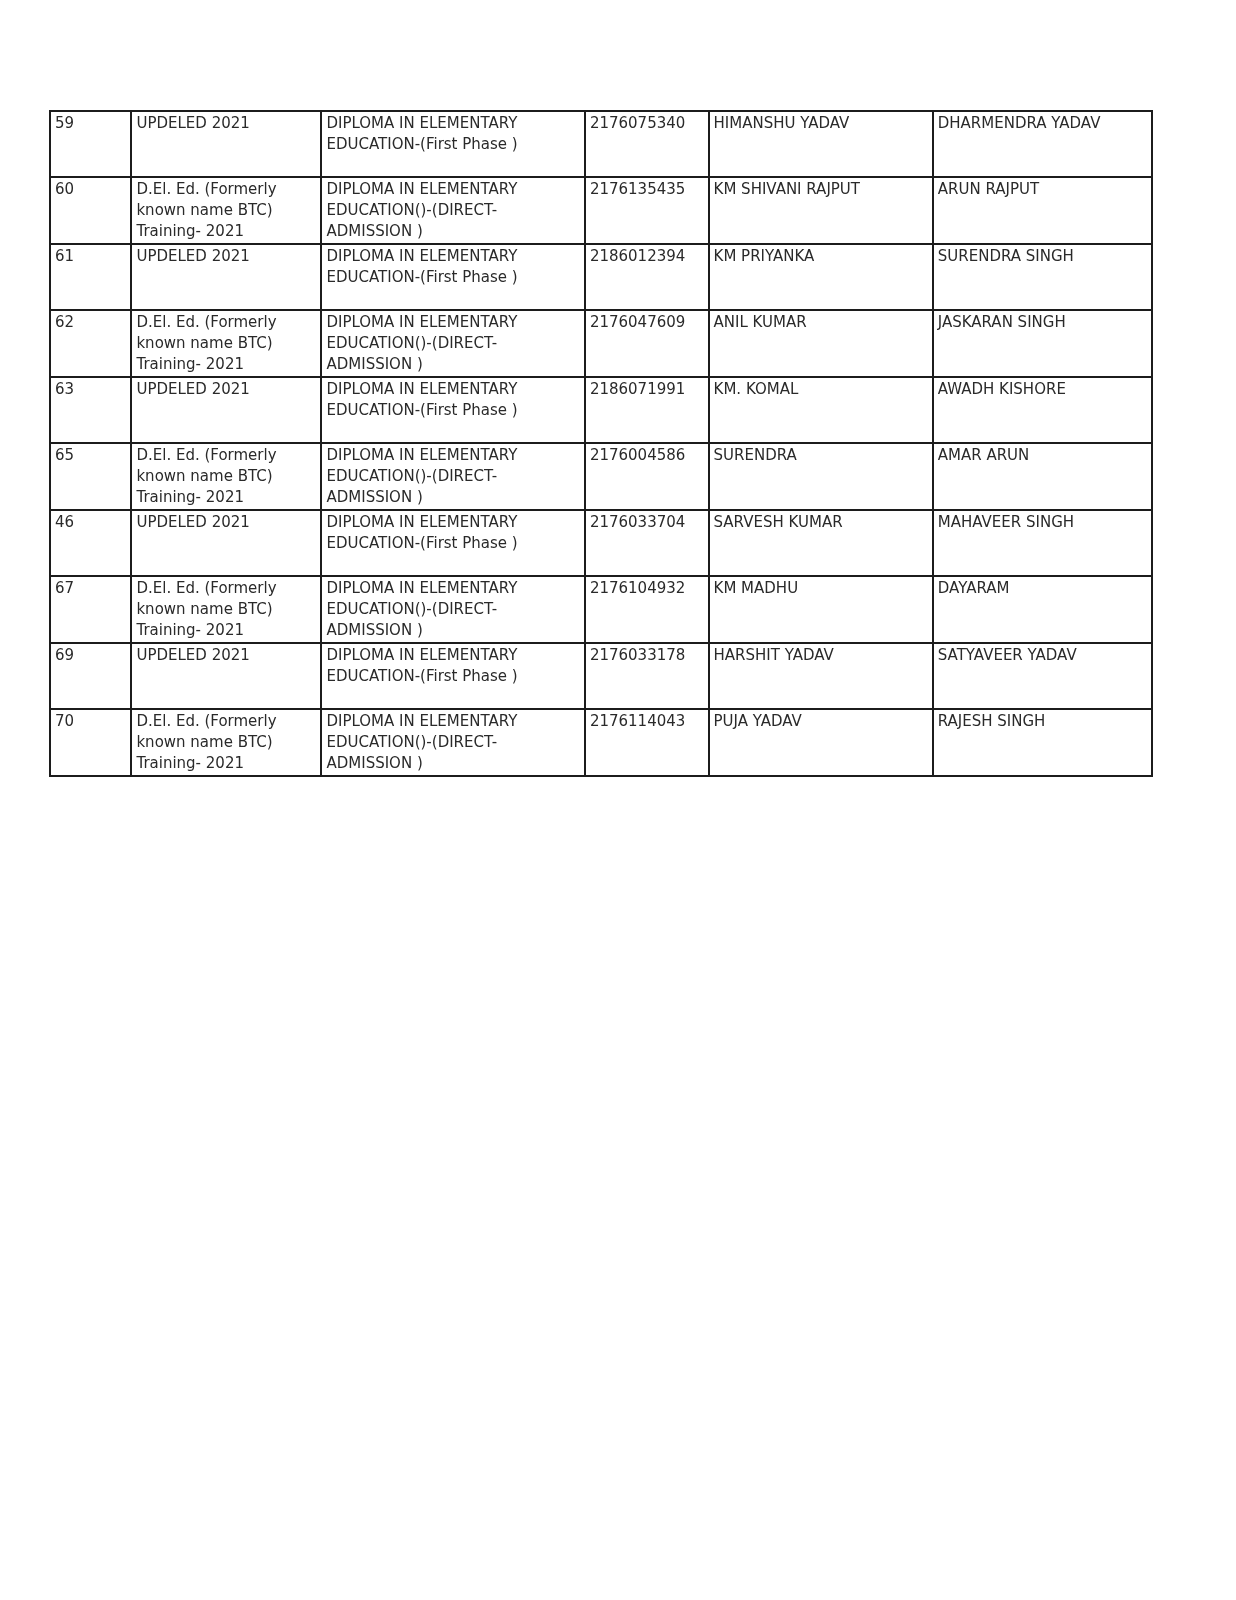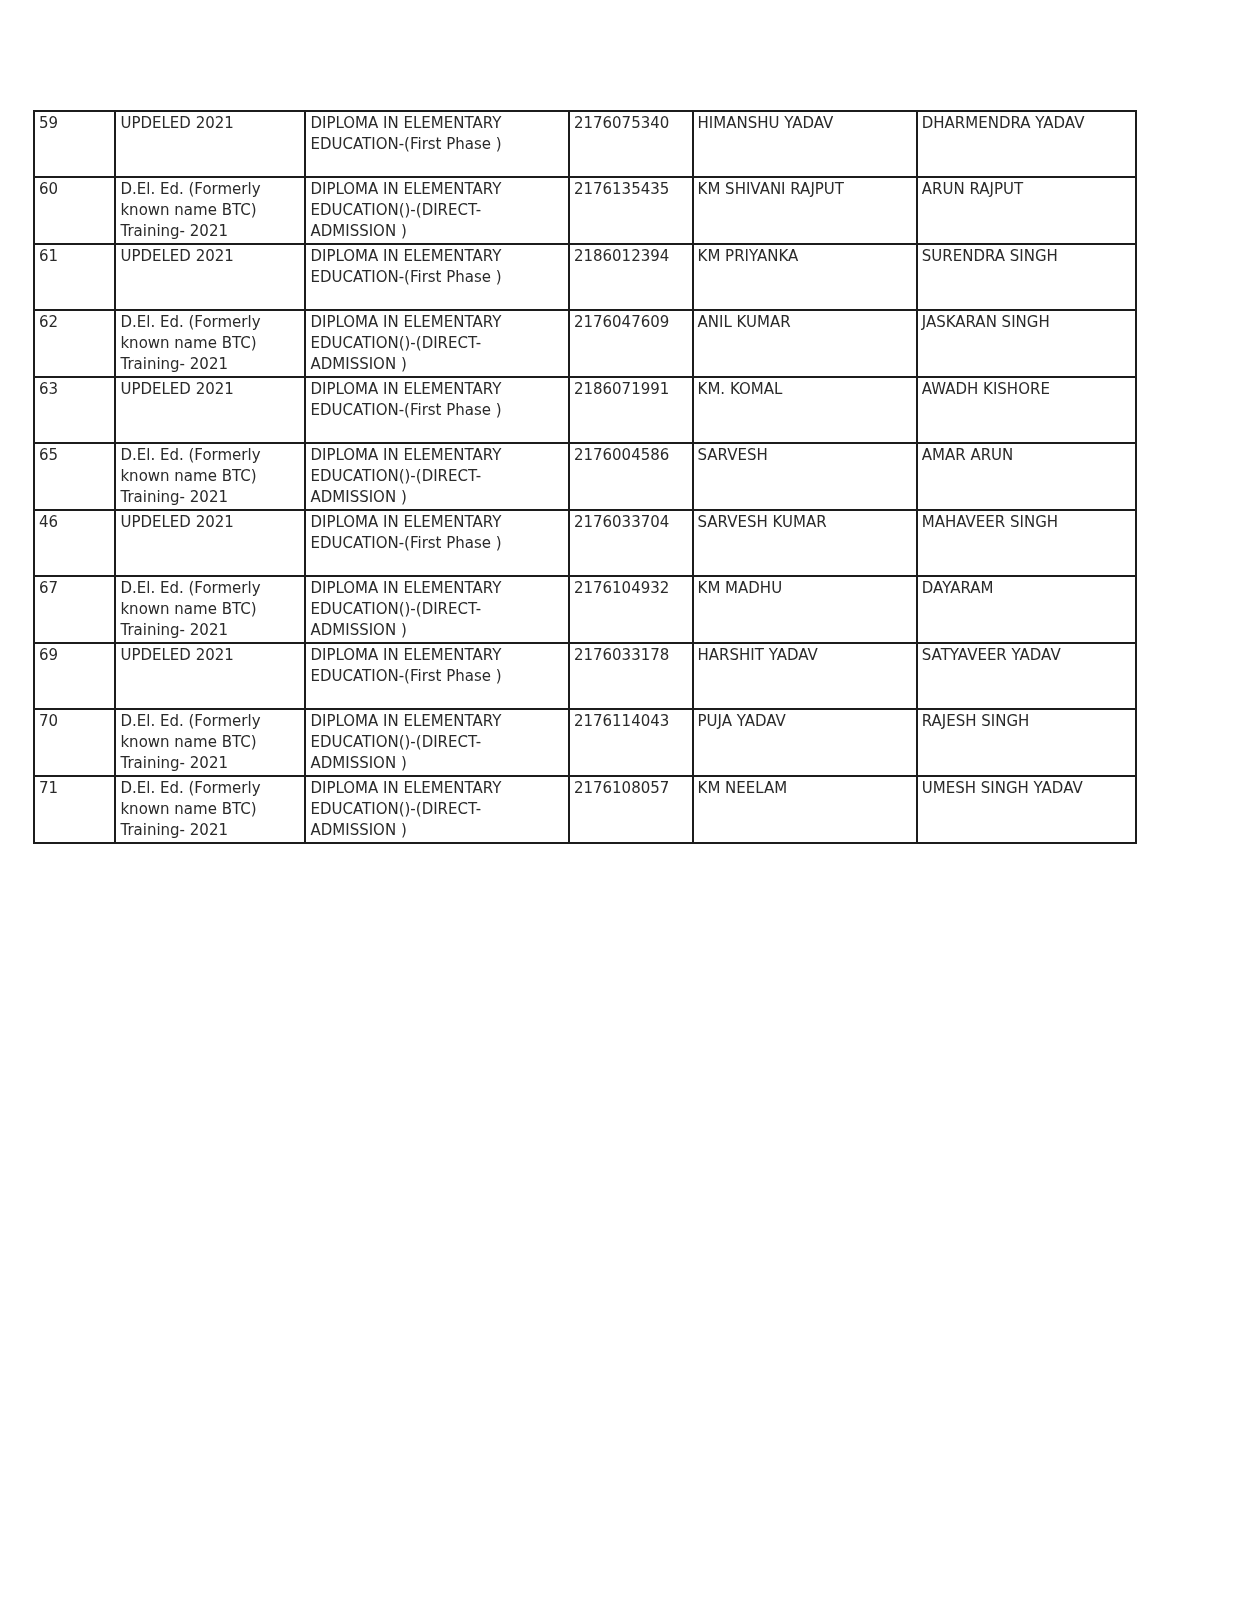--- a/index.html
+++ b/index.html
@@ -9,21 +9,21 @@
   }
   body {
     width: 1236px;
     height: 1600px;
     position: relative;
     font-family: "DejaVu Sans", "Liberation Sans", sans-serif;
     color: #2a2a2a;
   }
   .students-table-wrap {
     position: absolute;
-    left: 33px;
+    left: 49px;
     top: 110px;
   }
   table.students-table {
     border-collapse: collapse;
     table-layout: fixed;
     width: 1104px;
   }
   table.students-table td {
     border: 2px solid #1c1c1c;
     vertical-align: top;
@@ -106,21 +106,21 @@
 
   <tr>
     <td class="cell-serial">65</td>
     <td class="cell-course">D.El. Ed. (Formerly
 known name BTC)
 Training- 2021</td>
     <td class="cell-program">DIPLOMA IN ELEMENTARY
 EDUCATION()-(DIRECT-
 ADMISSION )</td>
     <td class="cell-roll">2176004586</td>
-    <td class="cell-name">SARVESH</td>
+    <td class="cell-name">SURENDRA</td>
     <td class="cell-father">AMAR ARUN</td>
   </tr>
 
   <tr>
     <td class="cell-serial">46</td>
     <td class="cell-course">UPDELED 2021</td>
     <td class="cell-program">DIPLOMA IN ELEMENTARY
 EDUCATION-(First Phase )</td>
     <td class="cell-roll">2176033704</td>
     <td class="cell-name">SARVESH KUMAR</td>
@@ -157,27 +157,15 @@
 known name BTC)
 Training- 2021</td>
     <td class="cell-program">DIPLOMA IN ELEMENTARY
 EDUCATION()-(DIRECT-
 ADMISSION )</td>
     <td class="cell-roll">2176114043</td>
     <td class="cell-name">PUJA YADAV</td>
     <td class="cell-father">RAJESH SINGH</td>
   </tr>
 
-  <tr>
-    <td class="cell-serial">71</td>
-    <td class="cell-course">D.El. Ed. (Formerly
-known name BTC)
-Training- 2021</td>
-    <td class="cell-program">DIPLOMA IN ELEMENTARY
-EDUCATION()-(DIRECT-
-ADMISSION )</td>
-    <td class="cell-roll">2176108057</td>
-    <td class="cell-name">KM NEELAM</td>
-    <td class="cell-father">UMESH SINGH YADAV</td>
-  </tr>
 </tbody>
   </table>
 </div>
 
 </body></html>

